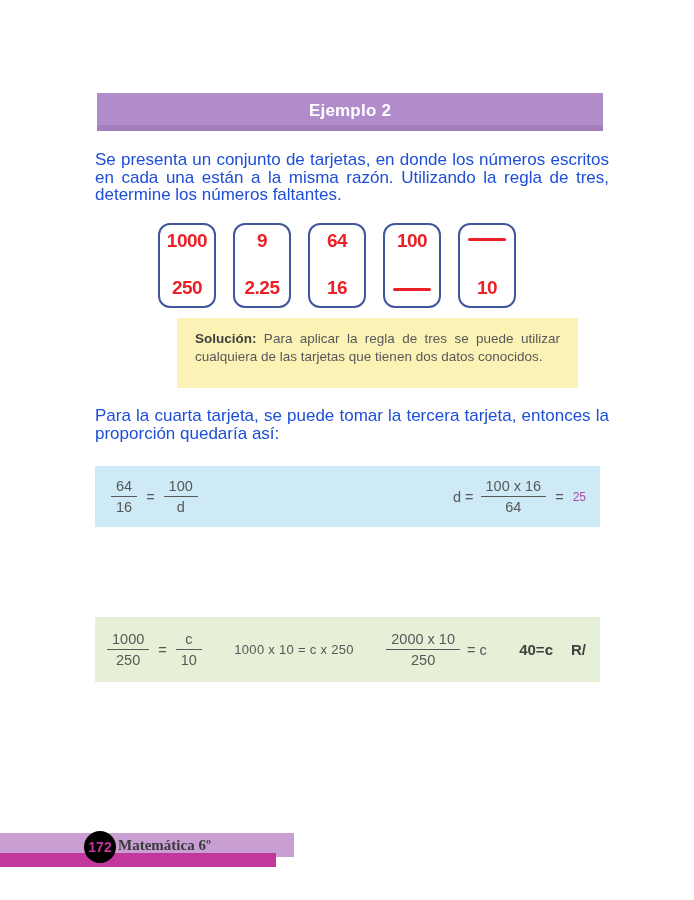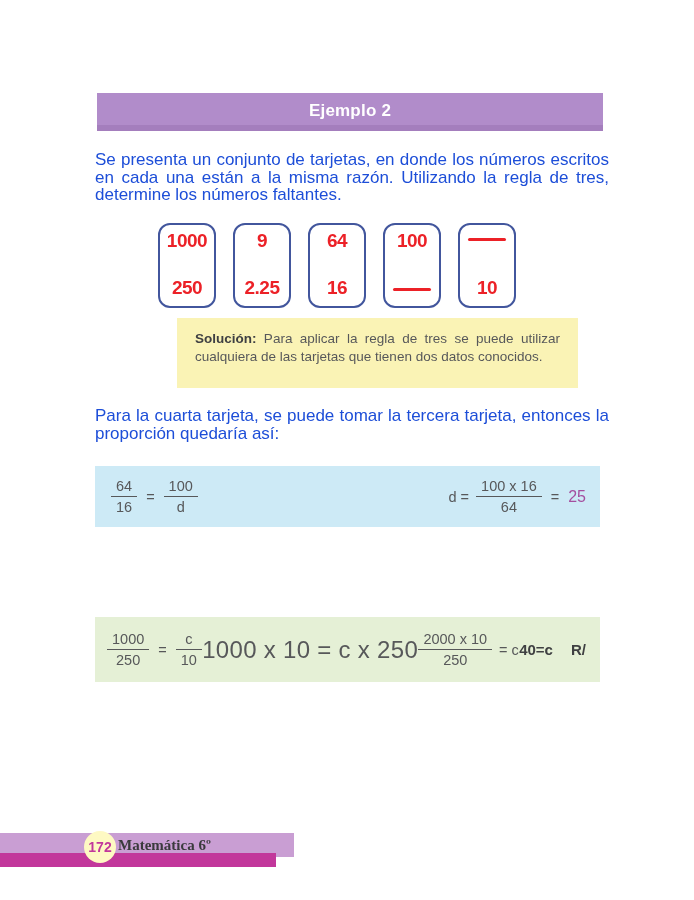--- a/index.html
+++ b/index.html
@@ -104,43 +104,43 @@
     justify-content: space-between;
   }
   .eq-blue  { top: 466px; height: 61px; background: #cdeaf6; padding: 0 14px 0 16px; }
   .eq-green { top: 617px; height: 65px; background: #e5f0d6; padding: 0 14px 0 12px; }
   .eq-group { display: flex; align-items: center; gap: 7px; font-size: 14.5px; }
   .frac { display: inline-block; text-align: center; vertical-align: middle; }
   .frac .fnum { display: block; border-bottom: 1.6px solid #57585a; padding: 0 5px 2px; }
   .frac .fden { display: block; padding: 2px 5px 0; }
   .eq-sign { padding: 0 2px; }
   .eq-middle { font-size: 20px; letter-spacing: 0.3px; }
-  .eq-green .eq-middle { font-size: 24px; }
-  .result-purple { color: #a44f9f; font-size: 16px; }
+  .eq-green .eq-middle { font-size: 13px; }
+  .result-purple { color: #a44f9f; font-size: 12px; }
   .final-answer { font-weight: bold; font-size: 15px; color: #3f4042; display: flex; gap: 18px; }
 
   
   .footer-bar-light {
     position: absolute;
     left: 0; top: 833px;
     width: 294px; height: 24px;
     background: #c99ed3;
   }
   .footer-bar-magenta {
     position: absolute;
     left: 0; top: 853px;
     width: 276px; height: 14px;
     background: #c2379b;
   }
   .page-circle {
     position: absolute;
     left: 84px; top: 831px;
     width: 32px; height: 32px;
     border-radius: 50%;
-    background: #fef9c3;
+    background: #000000;
     display: flex; align-items: center; justify-content: center;
     z-index: 2;
   }
   .page-number {
     color: #c2379b;
     font-weight: bold;
     font-size: 14px;
   }
   .book-title {
     position: absolute;

